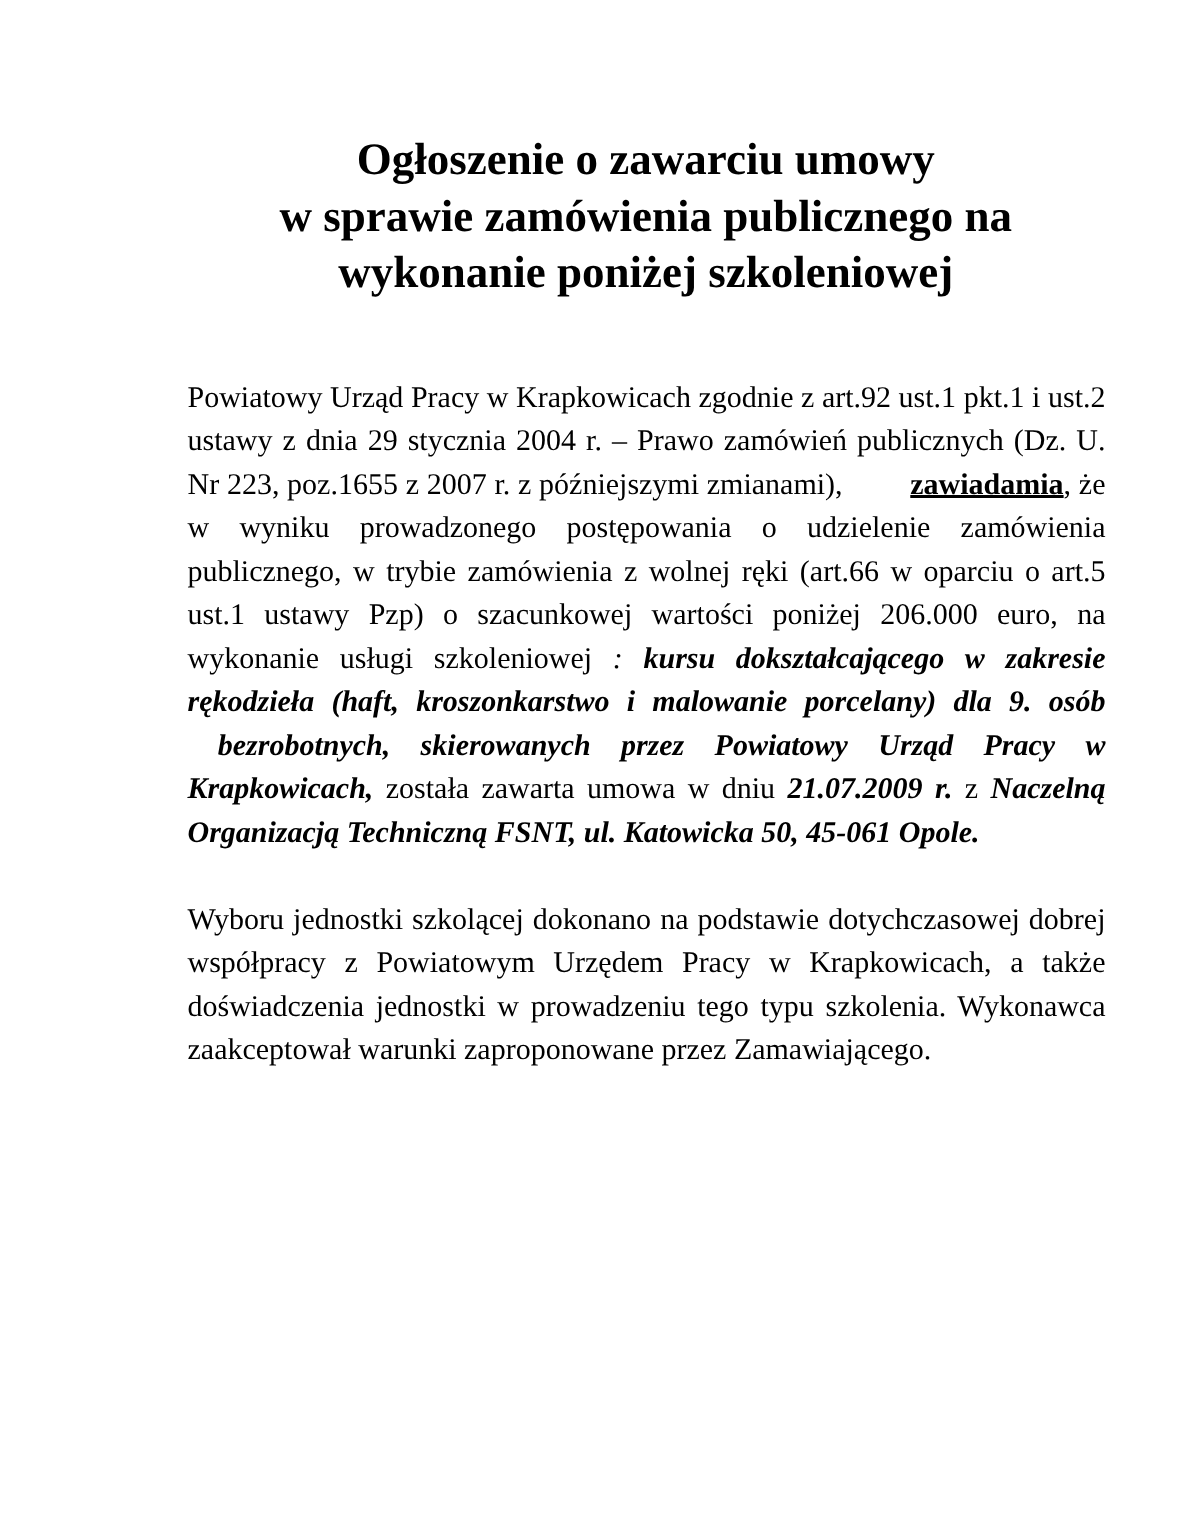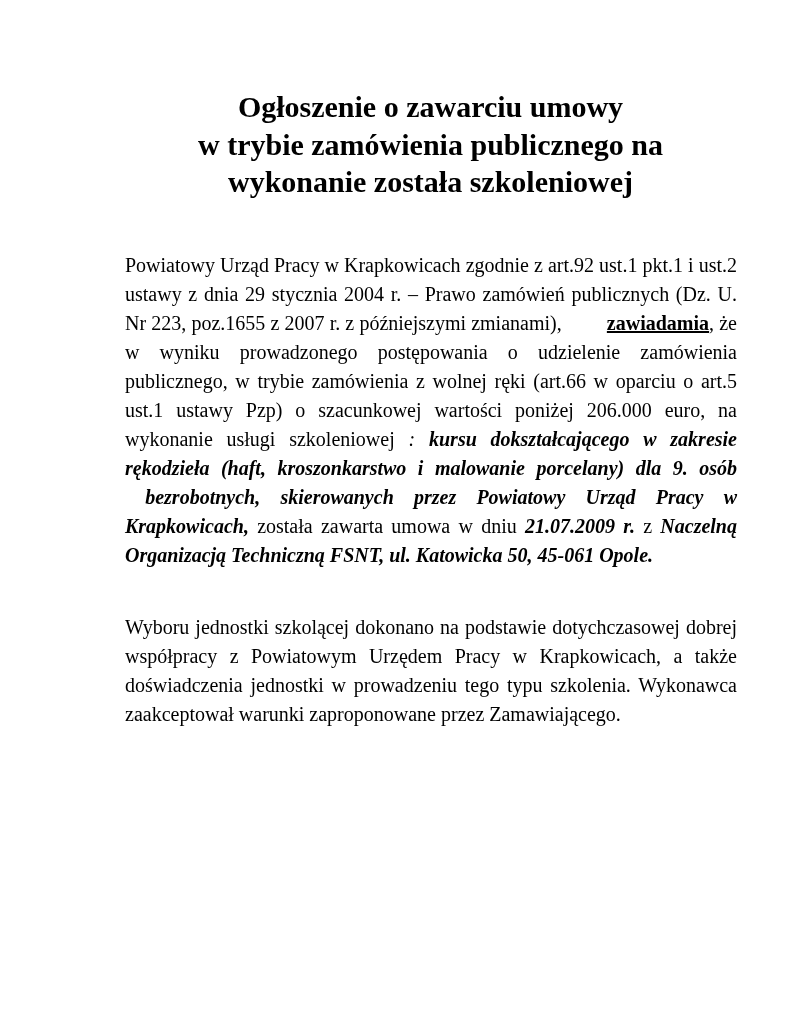--- a/index.html
+++ b/index.html
@@ -28,35 +28,35 @@
   .body-para {
     margin: 50px 89px 0 90px;
     width: 612px;
     font-size: 20px;
     line-height: 29px;
     text-align: justify;
     hyphens: none;
     color: #000000;
   }
   .body-para + .body-para {
-    margin-top: 43px;
+    margin-top: 29px;
   }
   .seg.regular        { font-weight: normal; font-style: normal; }
   .seg.bold-underline { font-weight: bold; text-decoration: underline; margin-left: 40px; }
   .seg.italic         { font-style: italic; }
   .seg.bold-italic    { font-weight: bold; font-style: italic; }
 </style>
 </head>
 <body>
 
 <div class="page">
 
   <div class="doc-title">
     <div>Ogłoszenie o zawarciu umowy</div>
-    <div>w trybie zamówienia publicznego na</div>
-    <div>wykonanie została szkoleniowej</div>
+    <div>w sprawie zamówienia publicznego na</div>
+    <div>wykonanie poniżej szkoleniowej</div>
   </div>
 
   <p class="body-para"><span class="seg regular">Powiatowy Urząd Pracy w Krapkowicach zgodnie z art.92 ust.1 pkt.1 i ust.2 ustawy z dnia 29 stycznia 2004 r. – Prawo zamówień publicznych (Dz. U. Nr 223, poz.1655 z 2007 r. z późniejszymi zmianami), </span><span class="seg bold-underline">zawiadamia</span><span class="seg regular">, że w wyniku prowadzonego postępowania o udzielenie zamówienia publicznego, w trybie zamówienia z wolnej ręki (art.66 w oparciu o art.5 ust.1 ustawy Pzp) o szacunkowej wartości poniżej 206.000 euro, na wykonanie usługi szkoleniowej </span><span class="seg italic">: </span><span class="seg bold-italic">kursu dokształcającego w zakresie rękodzieła (haft, kroszonkarstwo i malowanie porcelany) dla 9. osób &nbsp;bezrobotnych, skierowanych przez Powiatowy Urząd Pracy w Krapkowicach,</span><span class="seg regular"> została zawarta umowa w dniu </span><span class="seg bold-italic">21.07.2009 r.</span><span class="seg regular"> z </span><span class="seg bold-italic">Naczelną Organizacją Techniczną FSNT, ul. Katowicka 50, 45-061 Opole.</span></p>
 
   <p class="body-para"><span class="seg regular">Wyboru jednostki szkolącej dokonano na podstawie dotychczasowej dobrej współpracy z Powiatowym Urzędem Pracy w Krapkowicach, a także doświadczenia jednostki w prowadzeniu tego typu szkolenia. Wykonawca zaakceptował warunki zaproponowane przez Zamawiającego.</span></p>
 
 </div>
 
 </body></html>

